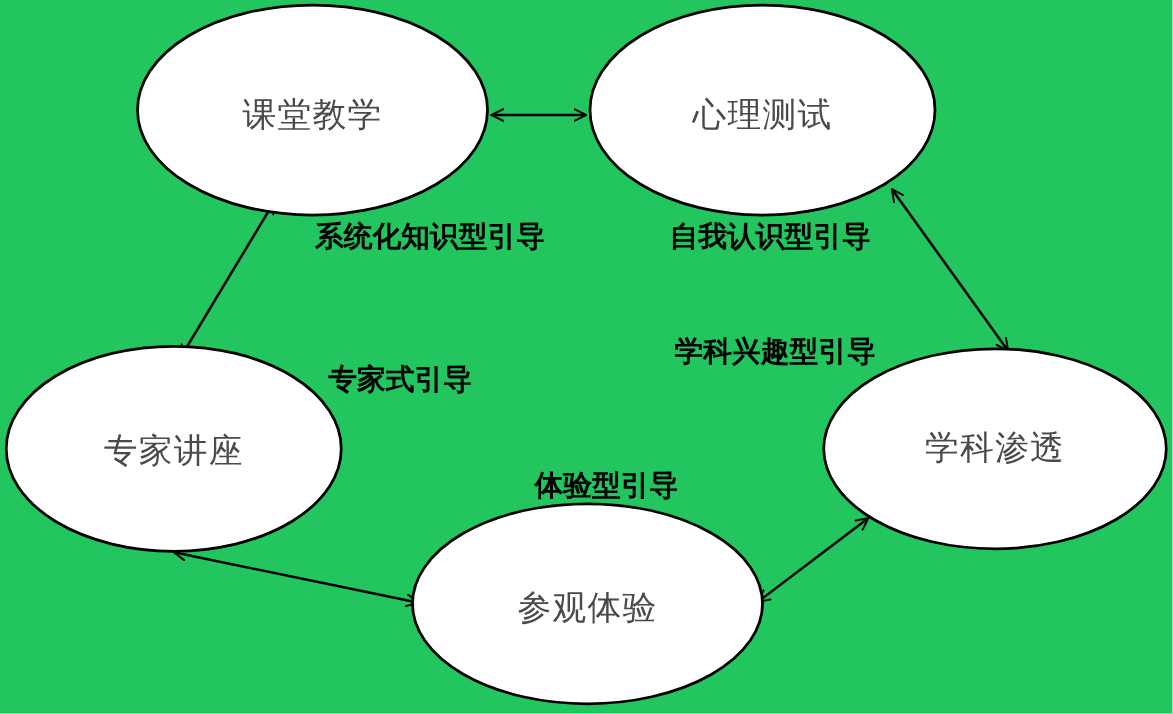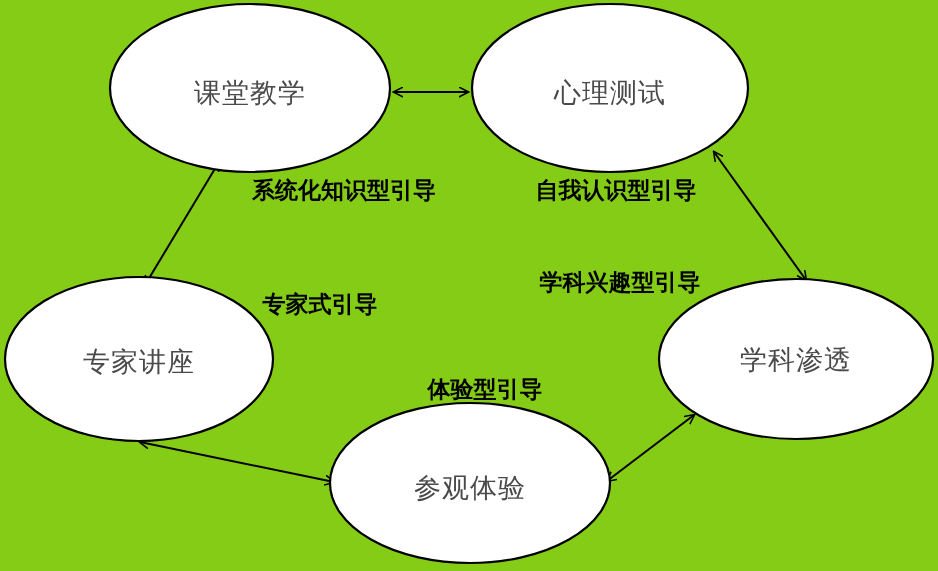--- a/index.html
+++ b/index.html
@@ -4,21 +4,21 @@
 <style>
   html, body {
     margin: 0;
     padding: 0;
     background: #ffffff;
   }
   #canvas {
     position: relative;
     width: 938px;
     height: 571px;
-    background: #84cc16;
+    background: #22c55e;
     overflow: hidden;
     font-family: "DejaVu Sans", "Liberation Sans", sans-serif;
   }
   #diagram-svg {
     position: absolute;
     left: 0;
     top: 0;
     width: 938px;
     height: 571px;
   }

